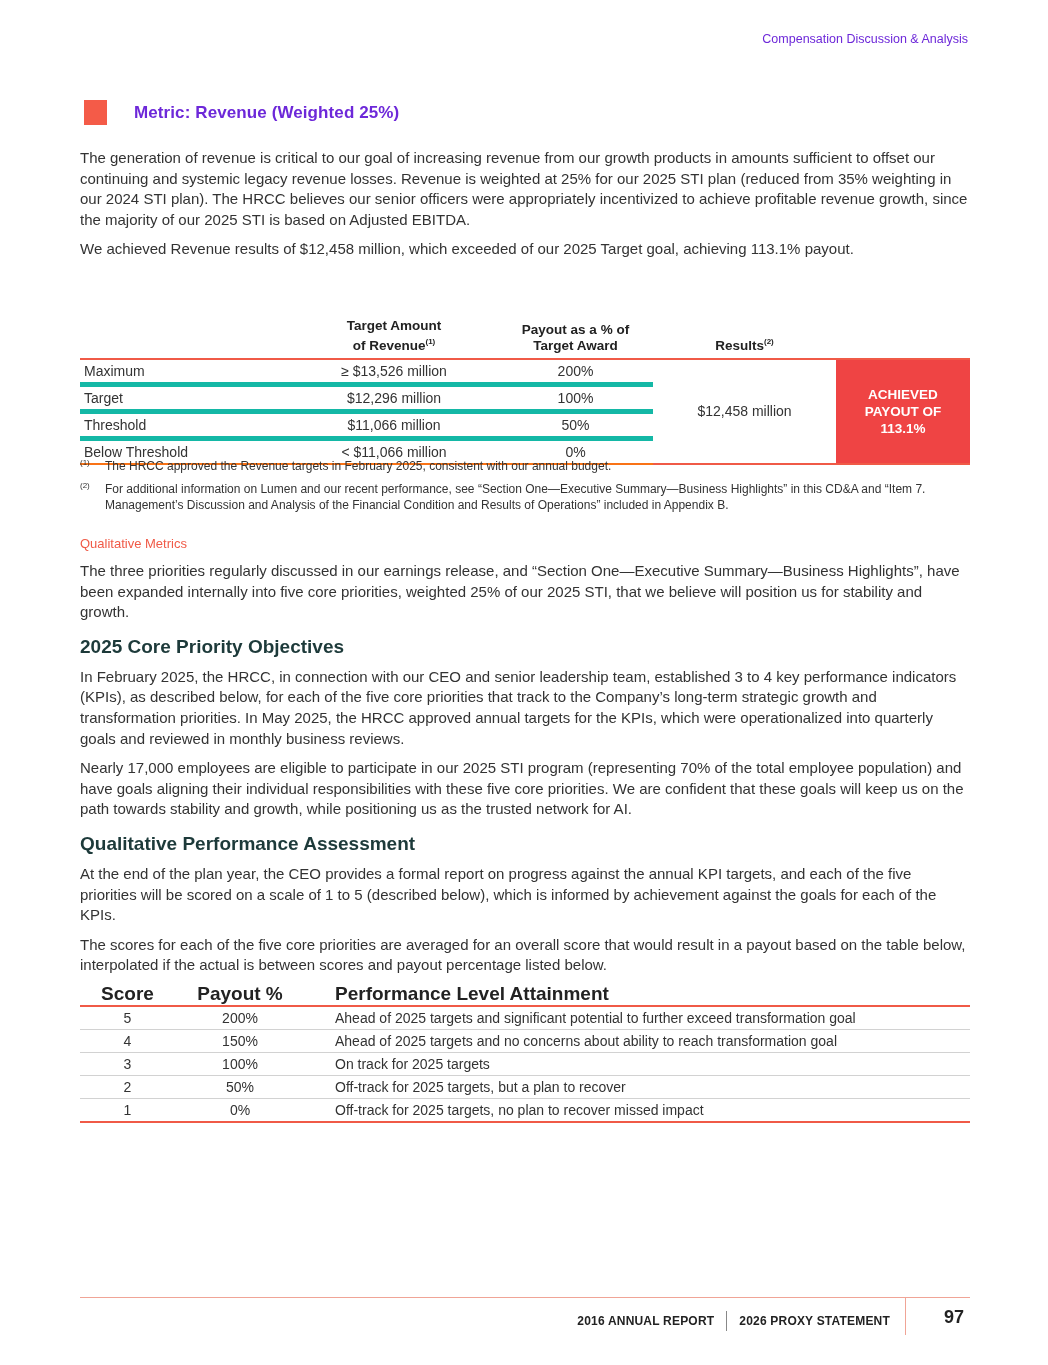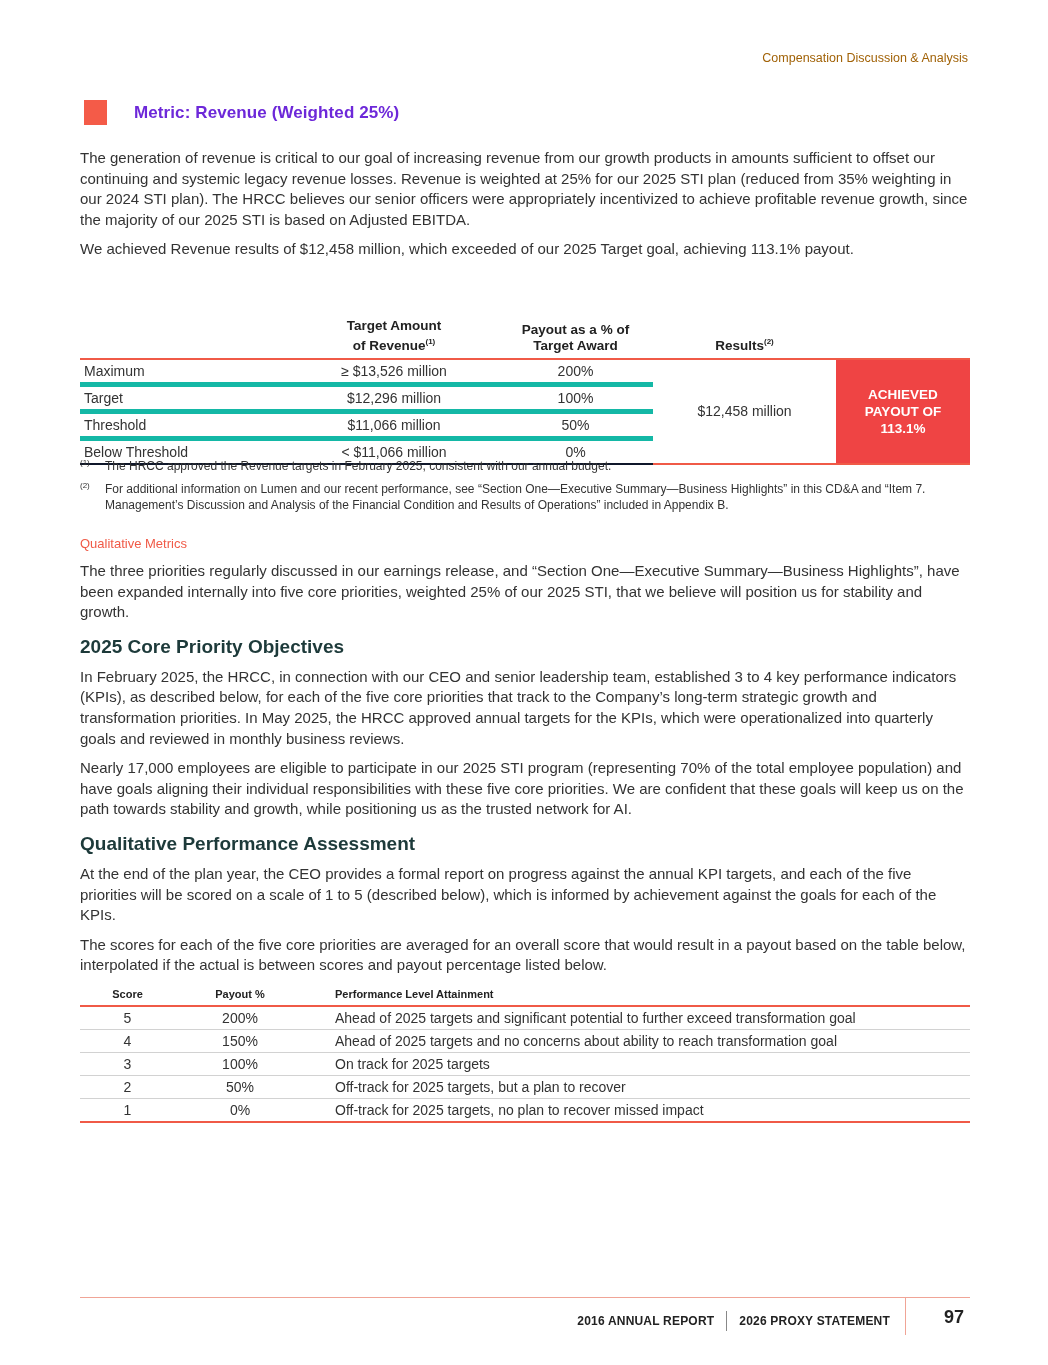--- a/index.html
+++ b/index.html
@@ -1,22 +1,22 @@
 <!DOCTYPE html>
 <html><head>
 <meta charset="utf-8">
 <style>
   html, body { margin: 0; padding: 0; background: #ffffff; }
   body {
     width: 1048px; height: 1365px; position: relative; overflow: hidden;
     font-family: "Liberation Sans", sans-serif; color: #333333;
   }
   .running-head {
-    position: absolute; top: 51px; right: 80px;
-    font-size: 12.5px; color: #a16207;
+    position: absolute; top: 32px; right: 80px;
+    font-size: 12.5px; color: #6d28d9;
   }
   .section-heading {
     position: absolute; top: 100px; left: 84px; display: flex; align-items: center;
   }
   .section-heading .bar {
     width: 23px; height: 25px; background: #f45b48; margin-right: 27px;
   }
   .section-heading h1 {
     margin: 0; font-size: 17px; font-weight: bold; color: #6d28d9; letter-spacing: 0.1px;
   }
@@ -25,37 +25,37 @@
   
   .rev-table { position: absolute; top: 318px; left: 80px; width: 890px; }
   table { border-collapse: collapse; }
   .rev { width: 890px; font-size: 14px; color: #333; }
   .rev th { font-weight: bold; font-size: 13.5px; color: #222; vertical-align: bottom; padding: 0 6px 4px 6px; line-height: 16px; }
   .rev th sup, .rev sup { font-size: 8px; vertical-align: super; }
   .rev thead tr { border-bottom: 2px solid #f05a47; }
   .rev td { padding: 3px 6px; height: 16px; line-height: 16px; }
   .rev td.lab { padding-left: 4px; }
   .rev tbody tr.row td.cell { border-bottom: 5px solid #14b8a6; }
-  .rev tbody tr.row:last-child td.cell { border-bottom: 2px solid #0f172a; }
+  .rev tbody tr.row:last-child td.cell { border-bottom: 2px solid #f97316; }
   .rev td.result { text-align: center; border-bottom: 2px solid #f05a47; }
   .rev td.badge {
     background: #ef4444; color: #fff; text-align: center; font-weight: bold; font-size: 13.5px;
     line-height: 17px; border-bottom: 2px solid #f05a47;
   }
   .r { text-align: center; }
   .c { text-align: center; }
   .l { text-align: left; }
   .footnotes { position: absolute; top: 458px; left: 80px; width: 895px; font-size: 12px; color: #333; }
   .fn { display: flex; margin-bottom: 7px; line-height: 16px; }
   .fn .num { width: 25px; font-size: 8px; line-height: 10px; flex: none; }
   .qual { position: absolute; top: 536px; left: 80px; width: 892px; }
   h2.orange { margin: 0 0 10px 0; font-size: 13px; color: #f05a47; font-weight: normal; }
   h3.dark { margin: 0 0 9px 0; font-size: 19px; color: #1d3a3a; font-weight: bold; }
   .score-table { width: 890px; font-size: 14px; color: #333; margin-top: 10px; }
-  .score-table th { font-weight: bold; font-size: 11px; color: #222; padding: 0 6px 3px 6px; line-height: 16px; }
+  .score-table th { font-weight: bold; font-size: 19px; color: #222; padding: 0 6px 3px 6px; line-height: 16px; }
   .score-table thead tr { border-bottom: 2px solid #f05a47; }
   .score-table td { padding: 3px 6px; line-height: 16px; border-bottom: 1px solid #d2d2d2; }
   .score-table tbody tr:last-child td { border-bottom: 2px solid #f05a47; }
   .footer { position: absolute; top: 1297px; left: 80px; width: 890px; border-top: 1px solid #f0a496; height: 40px; }
   .footer .labels {
     position: absolute; right: 80px; top: 13px; font-size: 12px; font-weight: bold; color: #222;
     display: flex; align-items: center; letter-spacing: 0.2px;
   }
   .footer .sep { width: 1px; height: 20px; background: #888; margin: 0 12px; }
   .footer .vline { position: absolute; right: 64px; top: 0; width: 1px; height: 37px; background: #f0a496; }

